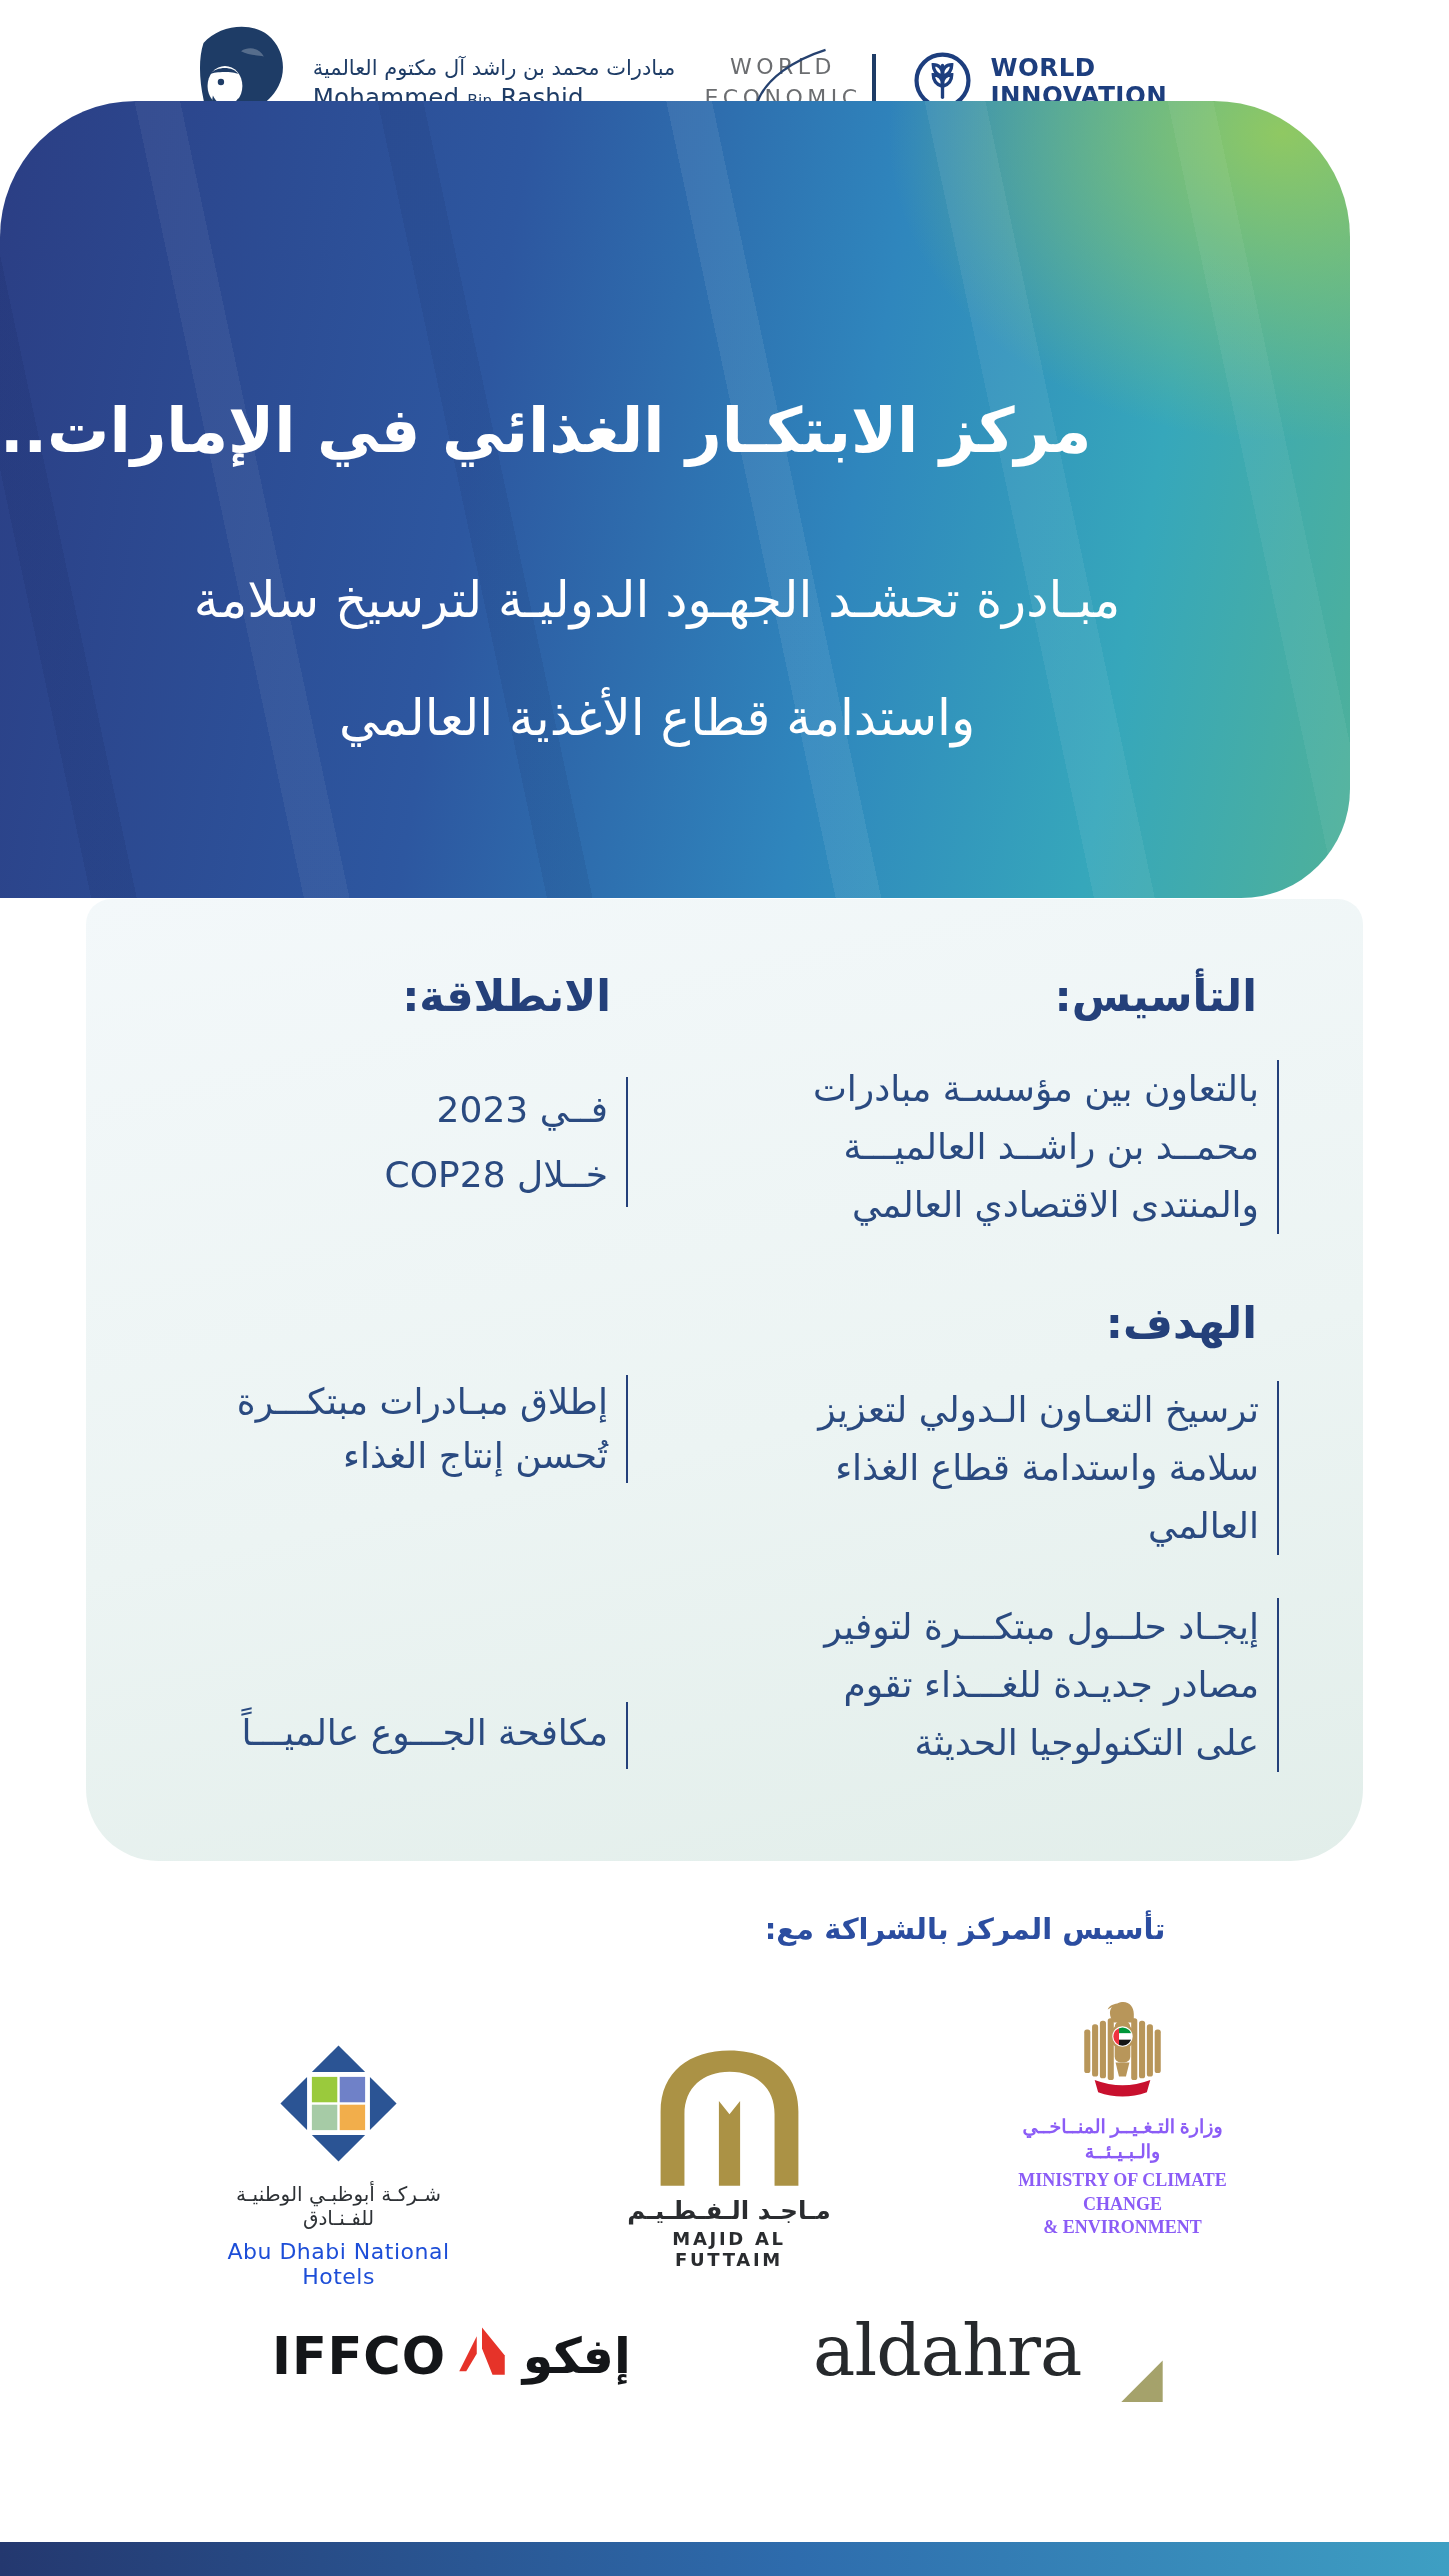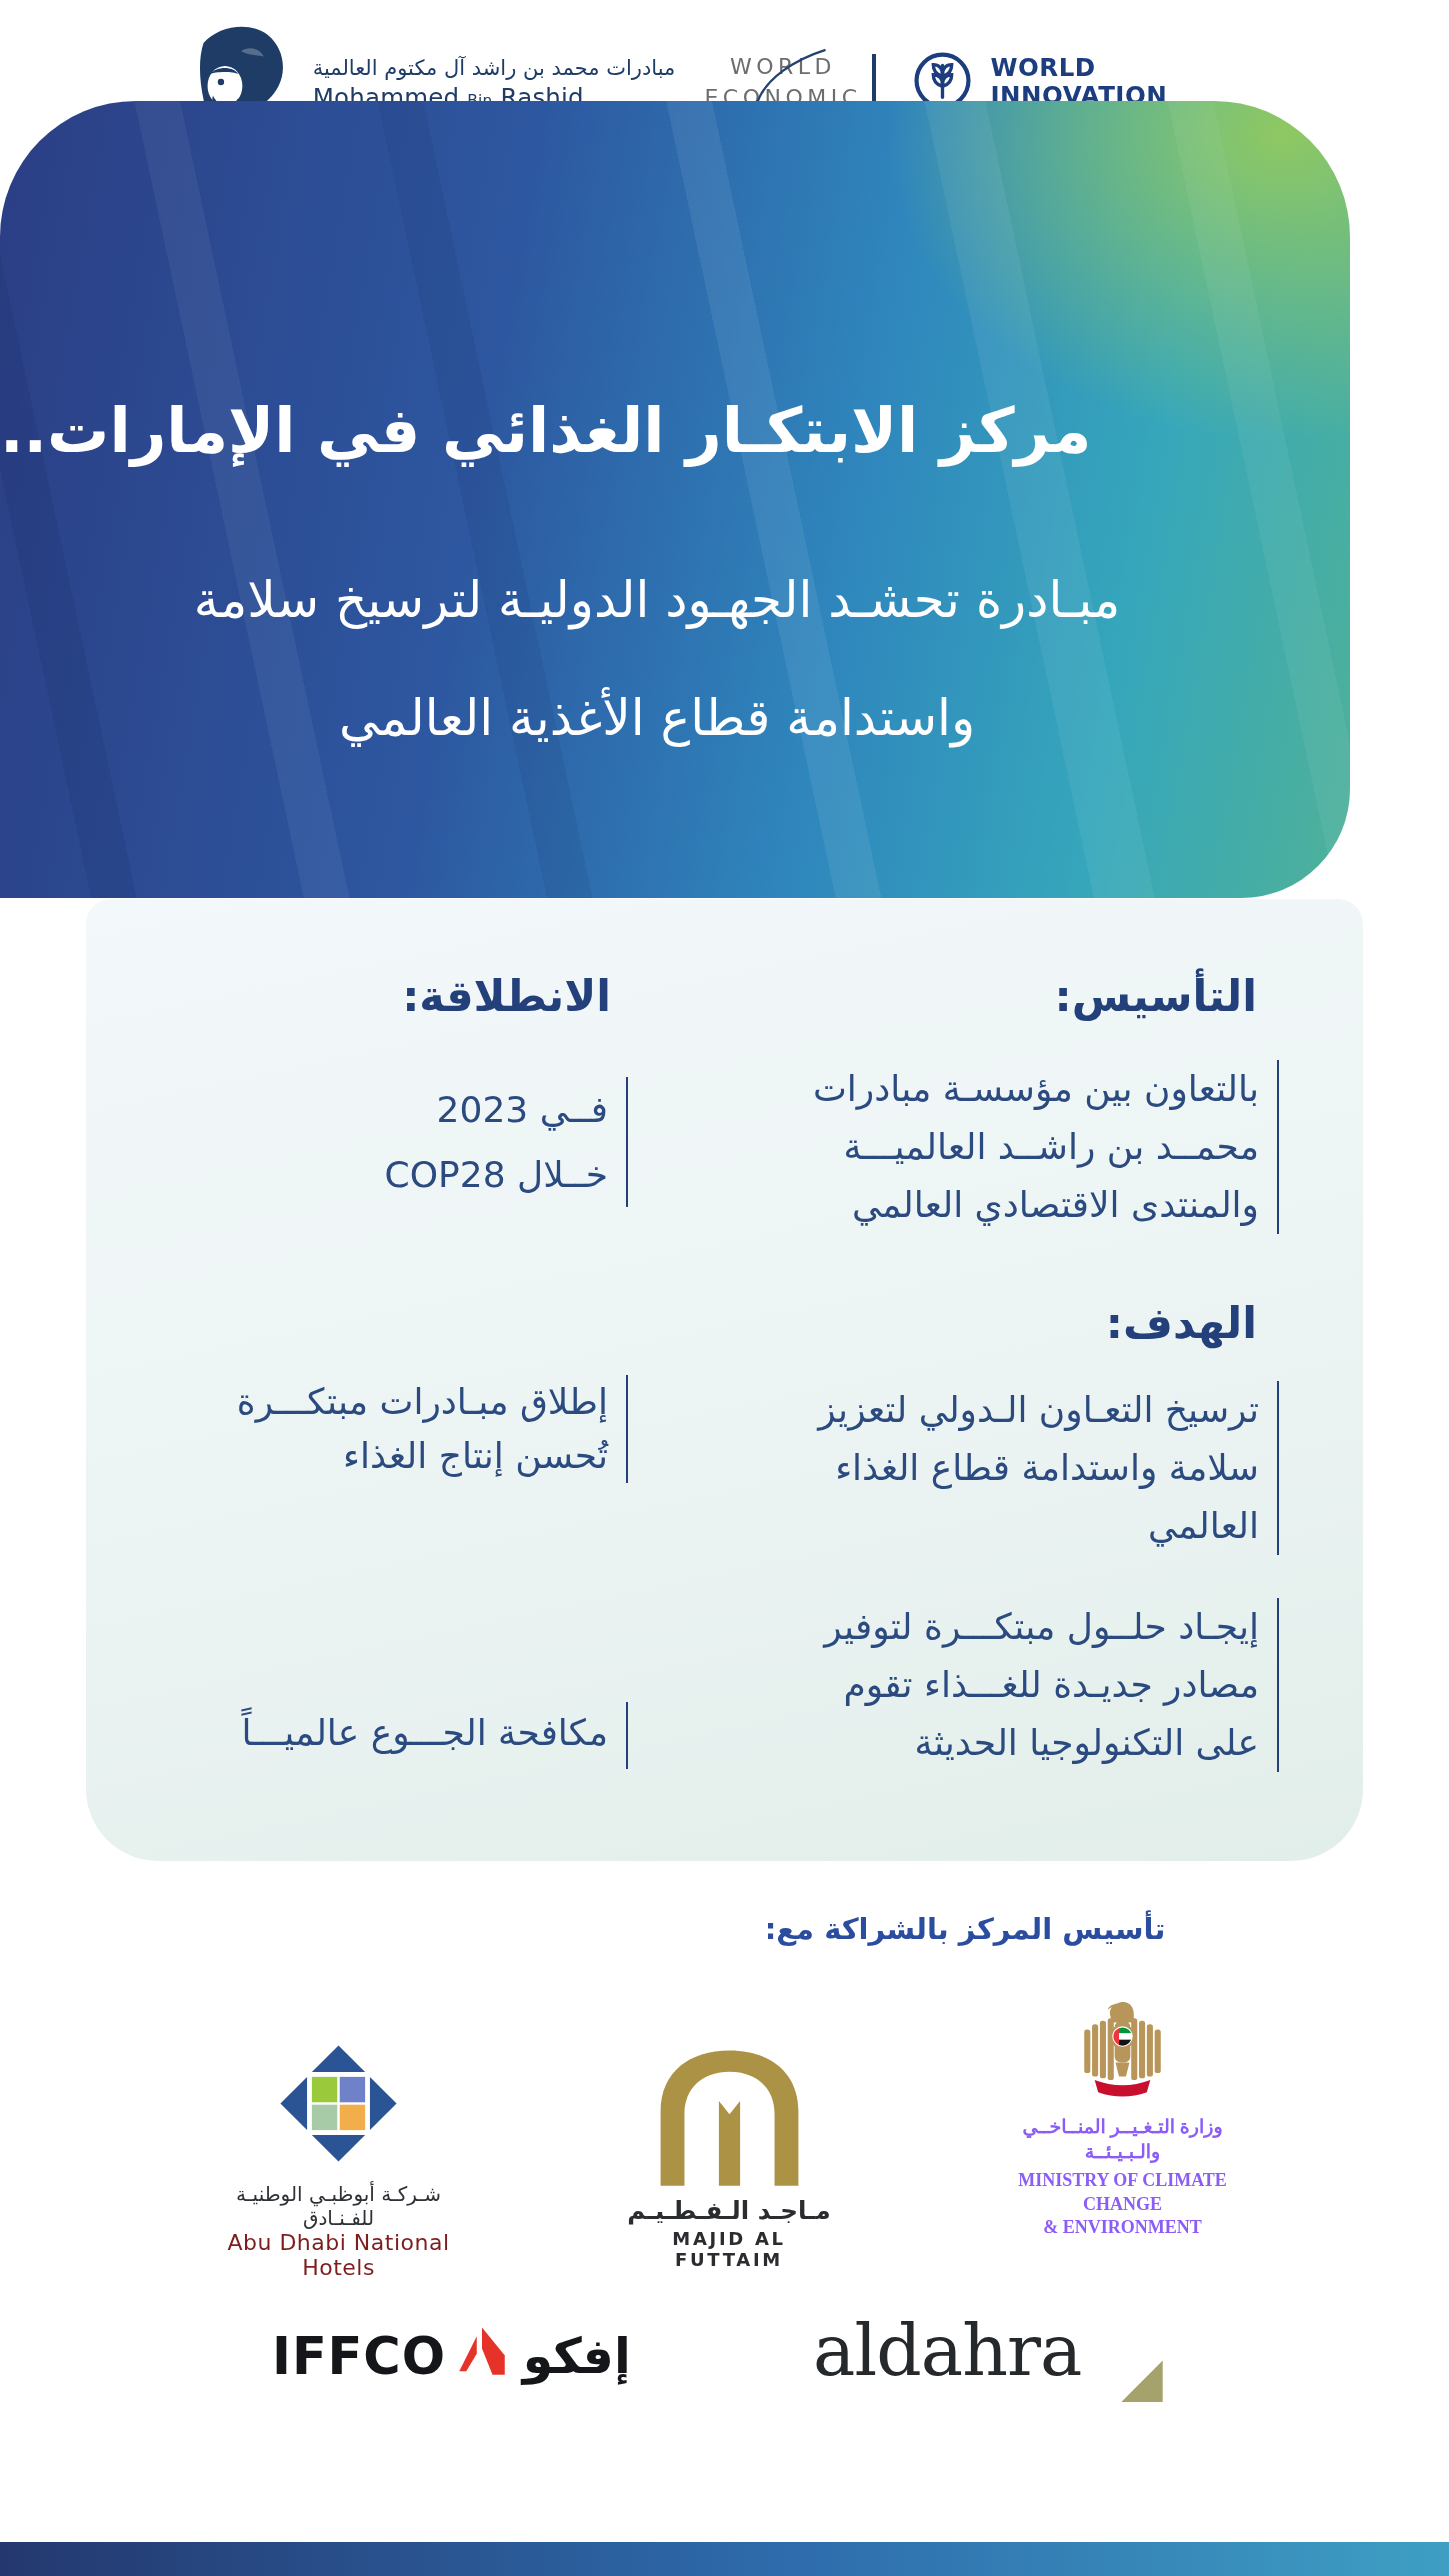--- a/index.html
+++ b/index.html
@@ -51,21 +51,21 @@
          border-right:2.7px solid #24407A;padding-right:18px;}
   .lh64{line-height:58px;} .lh72{line-height:65px;} .lh60{line-height:54px;}
 
   
   .partner-h{left:482px;top:1906px;width:966px;text-align:center;direction:rtl;
              font-size:29px;font-weight:700;color:#2B4DA0;margin-top:6px;}
   .plogo{text-align:center;}
   .plogo .cap-ar{direction:rtl;}
   .adnh{left:207px;top:2043px;width:263px;}
   .adnh .cap-ar{font-size:20px;color:#2E3236;margin-top:14.5px;}
-  .adnh .cap-en{font-size:22px;color:#7f1d1d;margin-top:0;letter-spacing:0.5px;}
+  .adnh .cap-en{font-size:22px;color:#1d4ed8;margin-top:9px;letter-spacing:0.5px;}
   .maf{left:625px;top:2045px;width:208px;}
   .maf .cap-ar{font-size:24.5px;color:#2A2C2F;font-weight:600;margin-top:7.2px;letter-spacing:0.9px;}
   .maf .cap-en{font-size:18px;color:#2A2C2F;font-weight:600;letter-spacing:2.7px;margin-top:2.7px;}
   .moccae{left:985px;top:2000px;width:275px;color:#8b5cf6;font-family:Liberation Serif, serif;}
   .moccae .cap-ar{font-size:19px;line-height:24.5px;margin-top:11px;font-weight:600;}
   .moccae .cap-en{font-size:18px;line-height:23.5px;margin-top:5.4px;font-weight:700;}
   .iffco{left:272px;top:2315px;display:flex;align-items:center;height:82px;}
   .iffco-en{font-size:51px;font-weight:800;color:#141619;letter-spacing:0.9px;}
   .iffco-ar{font-size:49px;font-weight:700;color:#141619;margin-left:11px;direction:rtl;}
   .iffco-mark{margin-left:12.7px;margin-top:-5.4px;}

